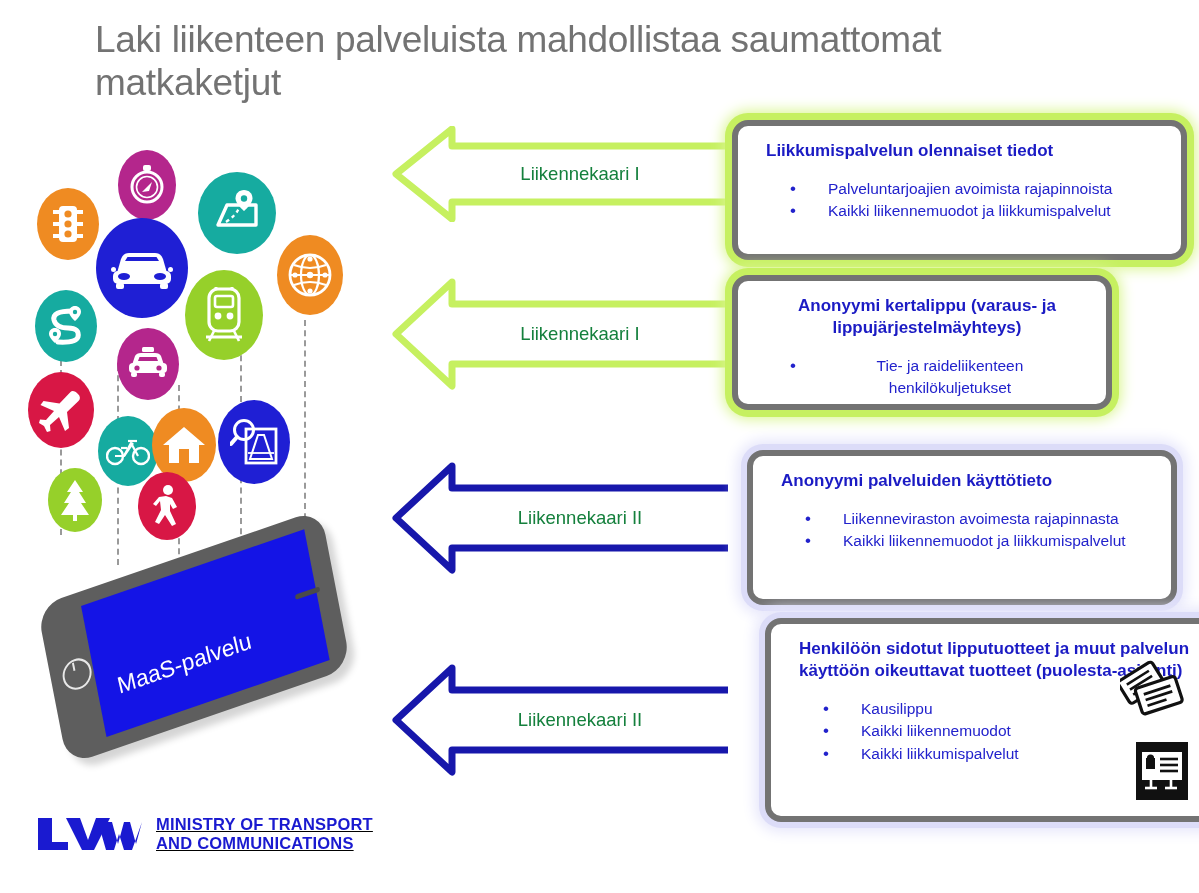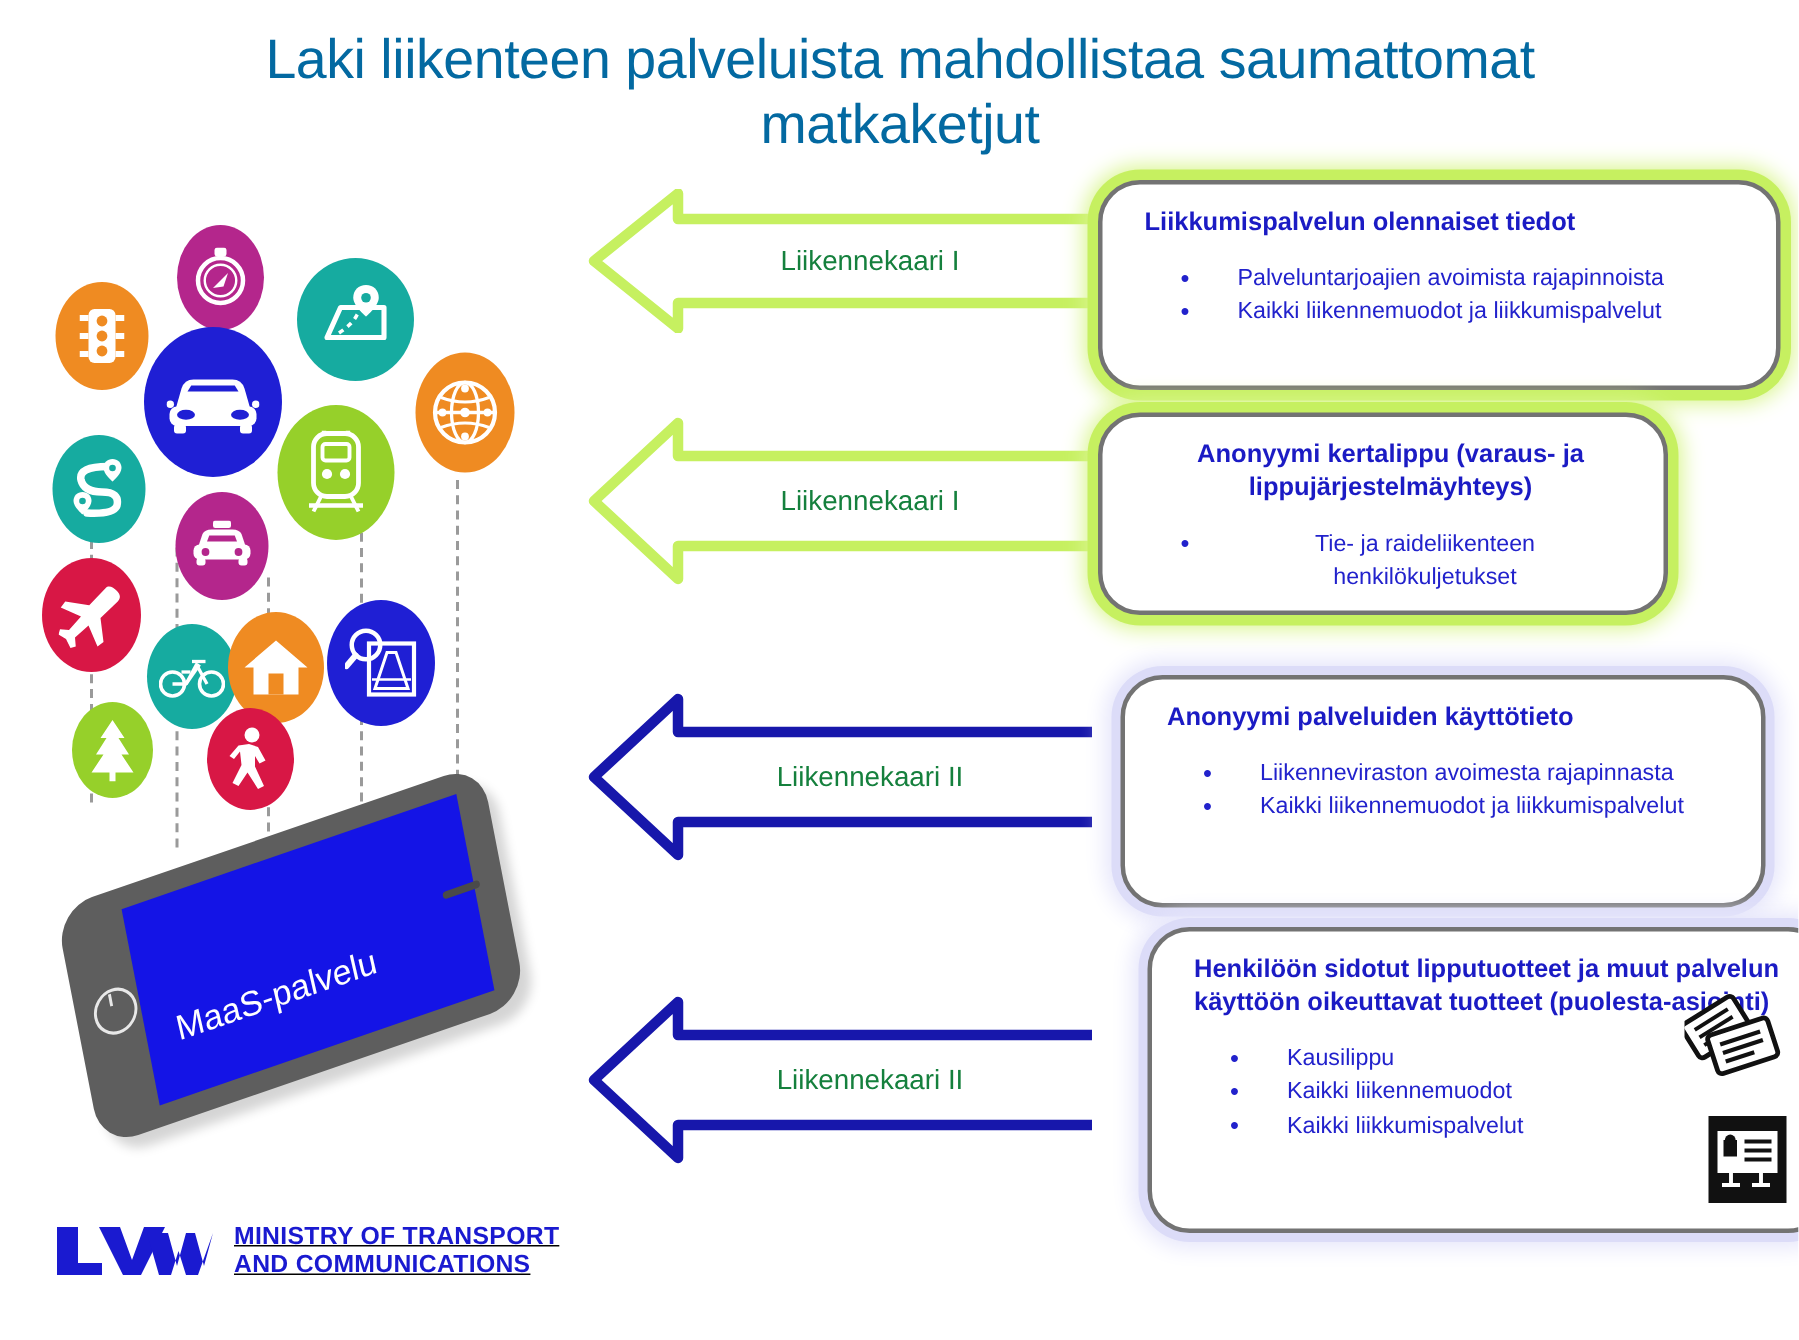--- a/index.html
+++ b/index.html
@@ -17,25 +17,25 @@
     background: #ffffff;
     overflow: hidden;
   }
 
   
   #title {
     position: absolute;
     left: 95px;
     top: 18px;
     width: 1010px;
-    text-align: center;
+    text-align: left;
     font-size: 37px;
     line-height: 1.17;
     font-weight: 400;
-    color: #0369a1;
+    color: #737373;
     letter-spacing: -0.3px;
   }
 
   
   #illustration {
     position: absolute;
     left: 0;
     top: 150px;
     width: 400px;
     height: 700px;
@@ -155,22 +155,22 @@
     transform: translateY(-50%);
     padding-left: 38px;
     box-sizing: border-box;
   }
 
   
   .infobox {
     position: absolute;
     box-sizing: border-box;
     background: #ffffff;
-    border: 3px solid #737373;
-    border-radius: 28px;
+    border: 6px solid #737373;
+    border-radius: 16px;
     padding: 14px 18px 10px 28px;
   }
   .box-green { box-shadow: 0 0 0 7px #c6f060, 0 0 14px 9px #d9f58e; }
   .box-blue  { box-shadow: 0 0 0 6px #dcdcf8, 0 0 14px 10px #e6e6fb; }
   .box-title {
     font-size: 17px;
     font-weight: 700;
     color: #1b1bc4;
     line-height: 1.28;
     margin-bottom: 3px;

